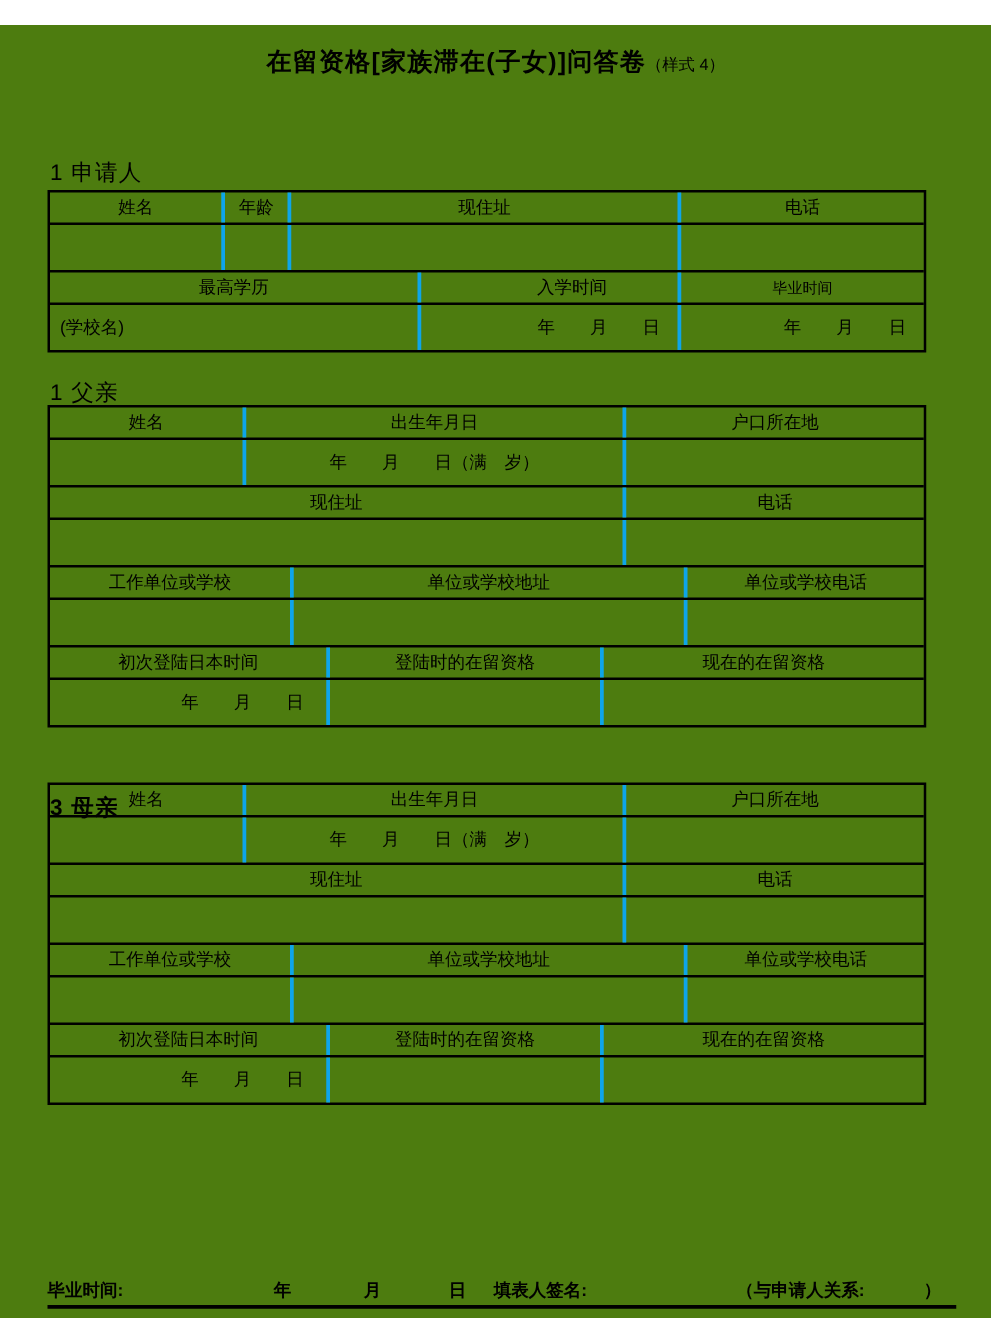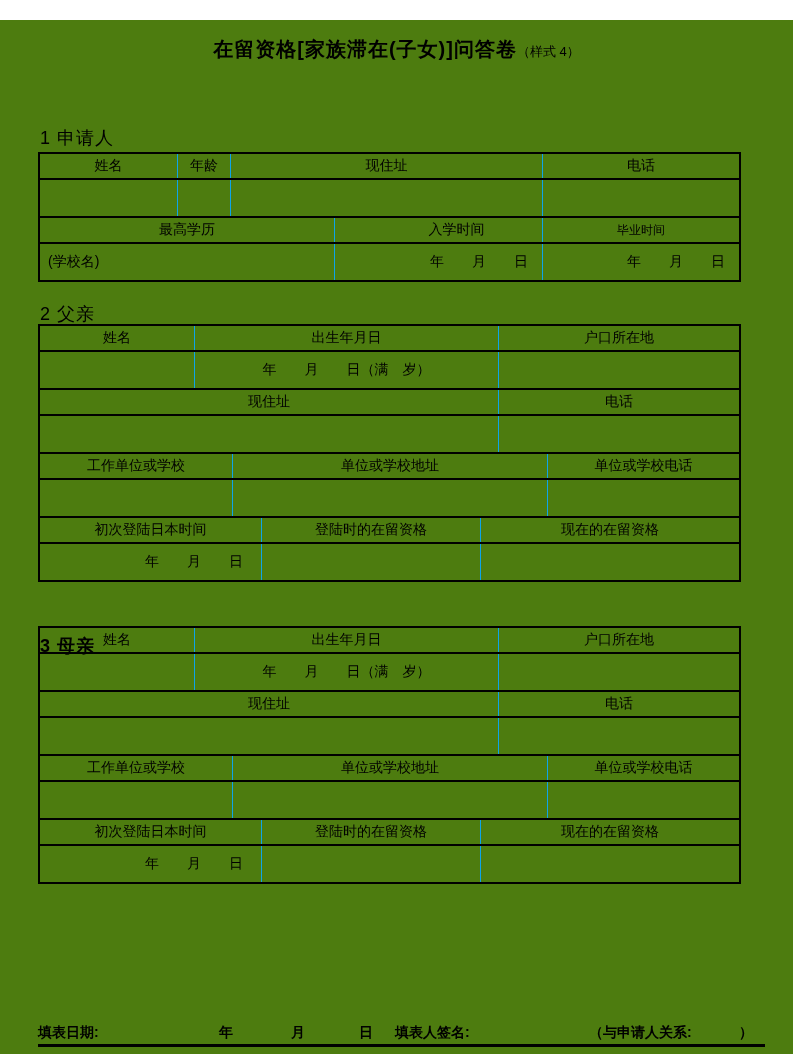--- a/index.html
+++ b/index.html
@@ -36,21 +36,21 @@
     position: absolute;
     left: 38px;
     width: 703px;
     border: 2px solid #000;
   }
   .grp { border-top: 2px solid #000; }
   .grp:first-child { border-top: none; }
   .row { display: flex; border-top: 2px solid #000; }
   .row:first-child { border-top: none; font-family: Liberation Mono, monospace; }
   .cell {
-    border-left: 1px solid #0ea5e9;
+    border-left: 3px solid #0ea5e9;
     display: flex;
     align-items: center;
     justify-content: center;
     font-size: 14px;
     overflow: hidden;
     white-space: nowrap;
   }
   .cell:first-child { border-left: none; }
   .hrow .cell { height: 24px; }
   .drow .cell { height: 36px; }
@@ -120,21 +120,21 @@
         <div class="cell hdr-sm grow">毕业时间</div>
       </div>
       <div class="row drow">
         <div class="cell left-pad" style="width:294px;">(学校名)</div>
         <div class="cell right-pad" style="width:208px;">年　　月　　日</div>
         <div class="cell right-pad grow">年　　月　　日</div>
       </div>
     </div>
   </div>
 
-  <div class="section-label" style="top:282px;">2 父亲</div>
+  <div class="section-label" style="top:282px;">1 父亲</div>
 
   <div class="tbl" style="top:304px;">
     <div class="grp">
       <div class="row hrow">
         <div class="cell" style="width:154px;">姓名</div>
         <div class="cell" style="width:304px;">出生年月日</div>
         <div class="cell grow">户口所在地</div>
       </div>
       <div class="row drow">
         <div class="cell" style="width:154px;"></div>
@@ -224,21 +224,21 @@
       <div class="row drow">
         <div class="cell right-pad-lg" style="width:221px;">年　　月　　日</div>
         <div class="cell" style="width:219px;"></div>
         <div class="cell grow"></div>
       </div>
     </div>
   </div>
 
 
   <div class="footer">
-    <span class="f-date">填表日期:</span>
+    <span class="f-date">毕业时间:</span>
     <span class="f-year">年</span>
     <span class="f-month">月</span>
     <span class="f-day">日</span>
     <span class="f-sign">填表人签名:</span>
     <span class="f-rel">（与申请人关系:</span>
     <span class="f-relend">）</span>
   </div>
 
 </div>
 

